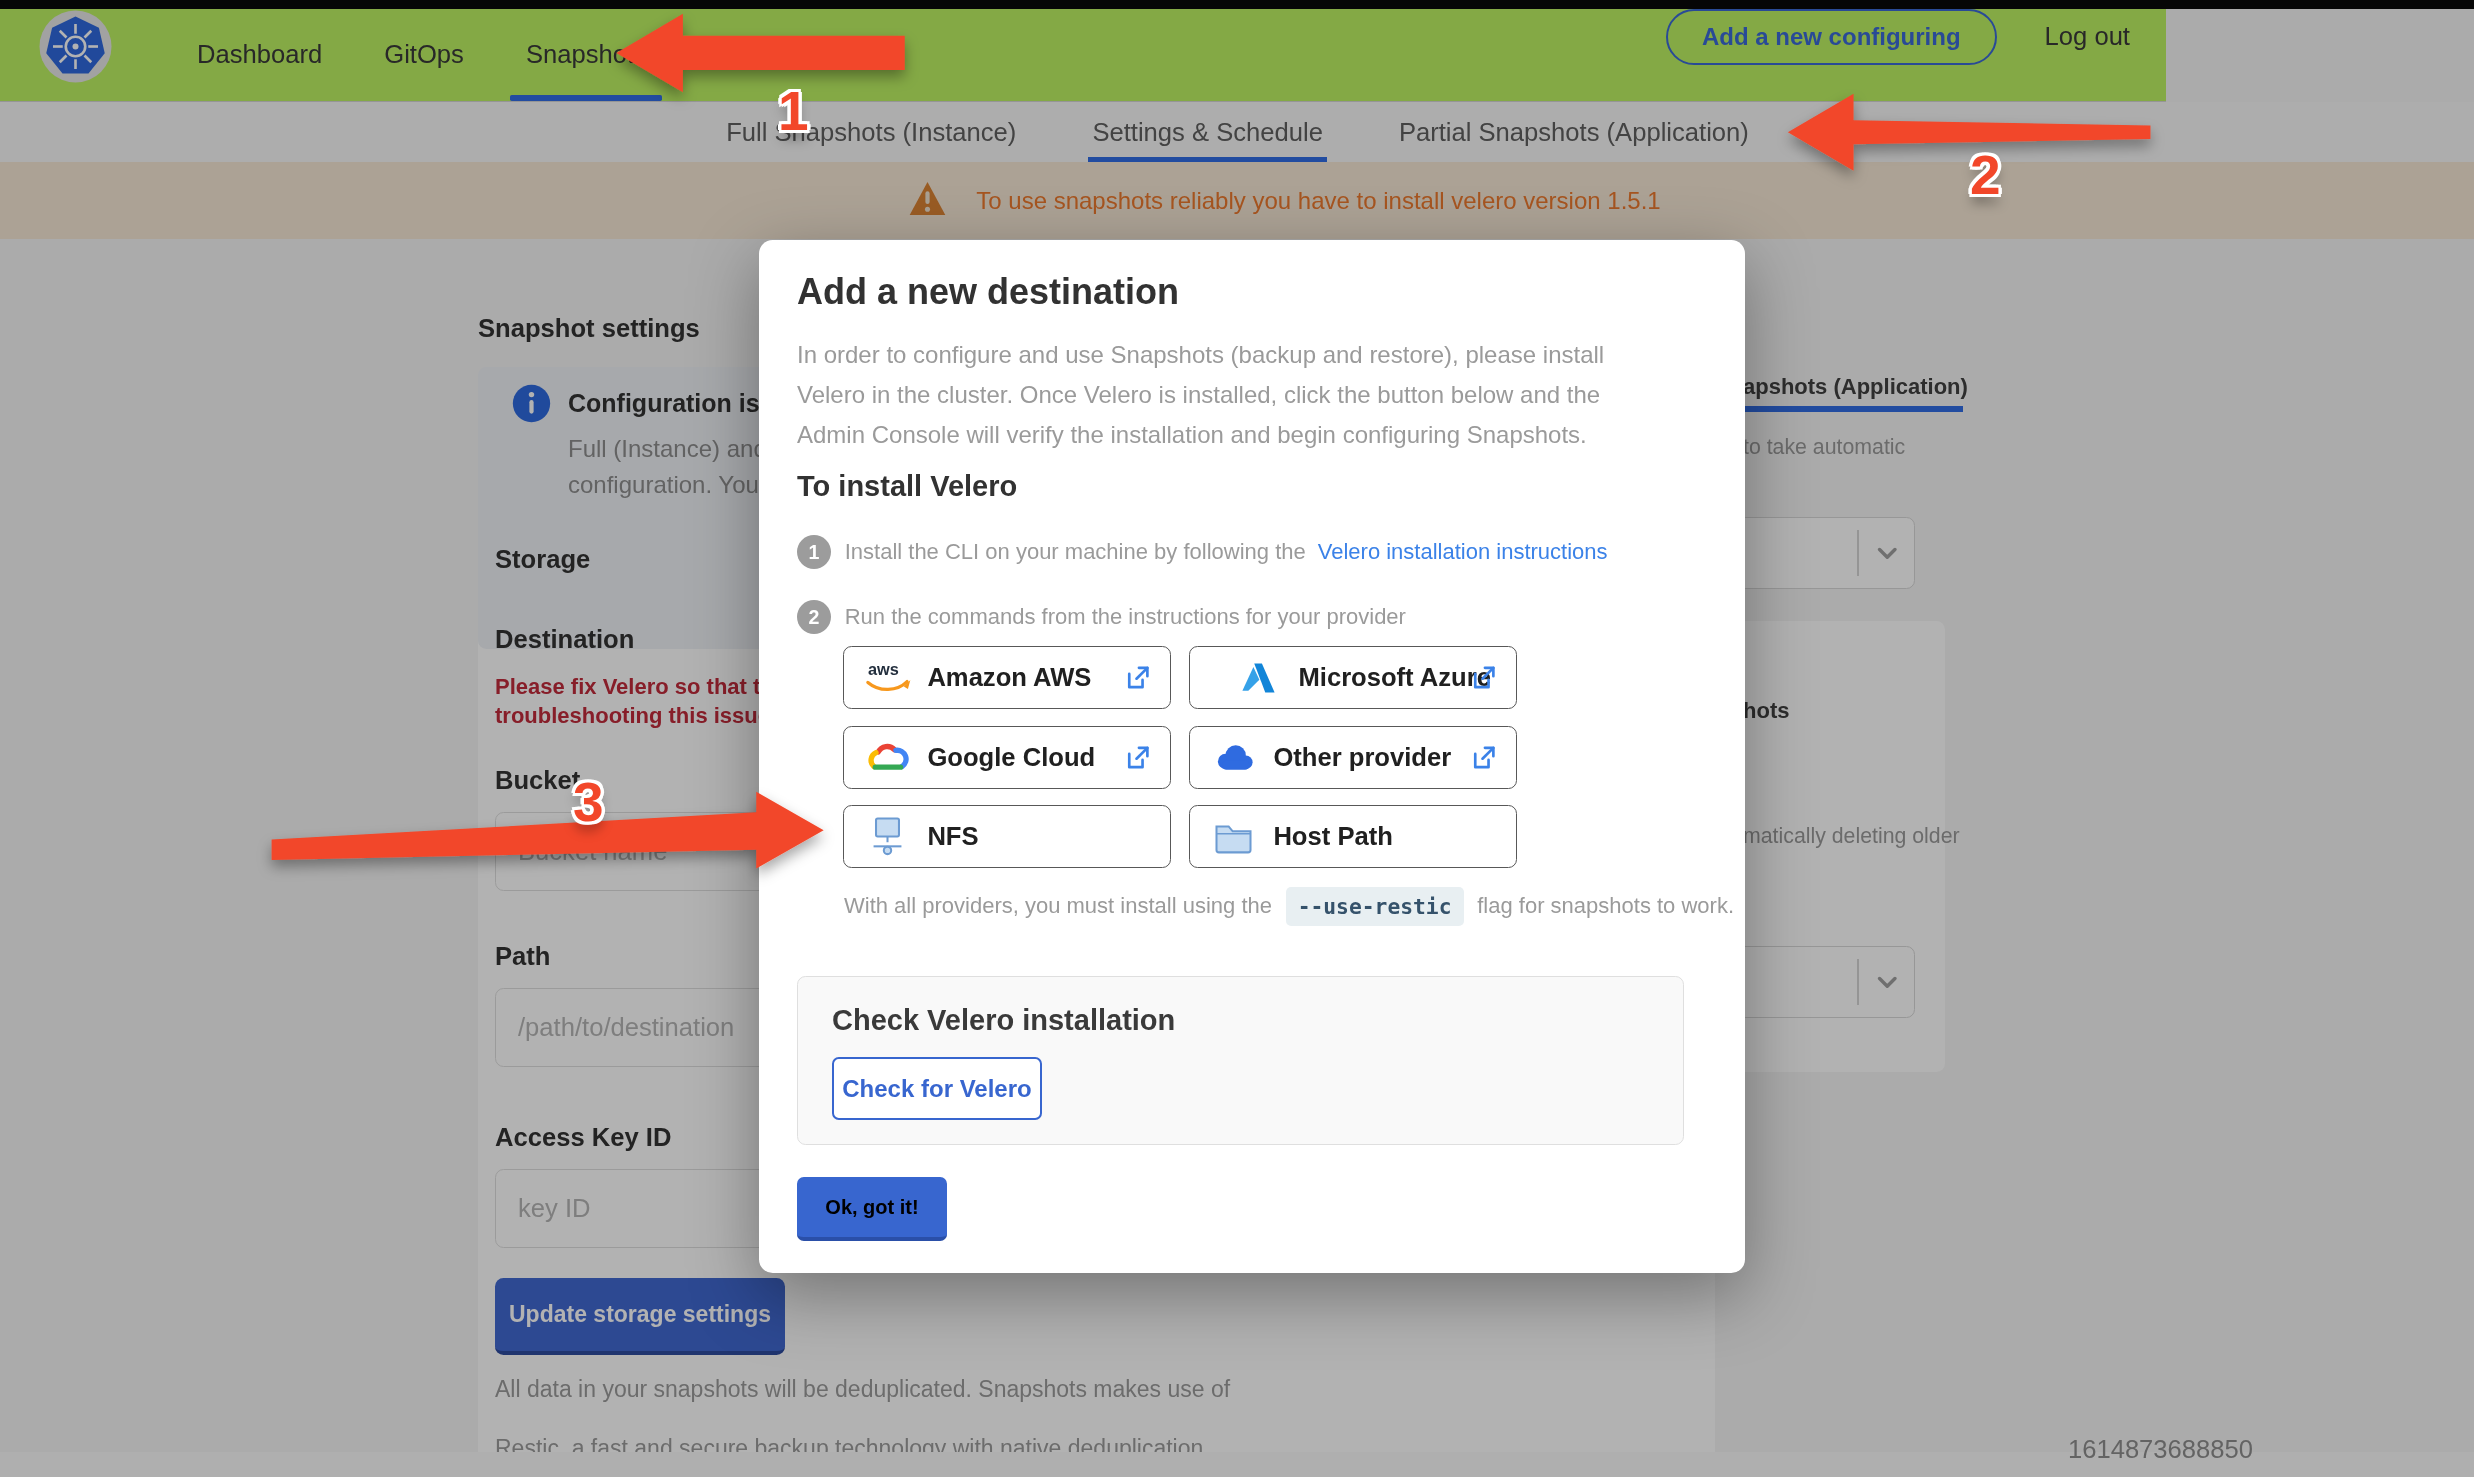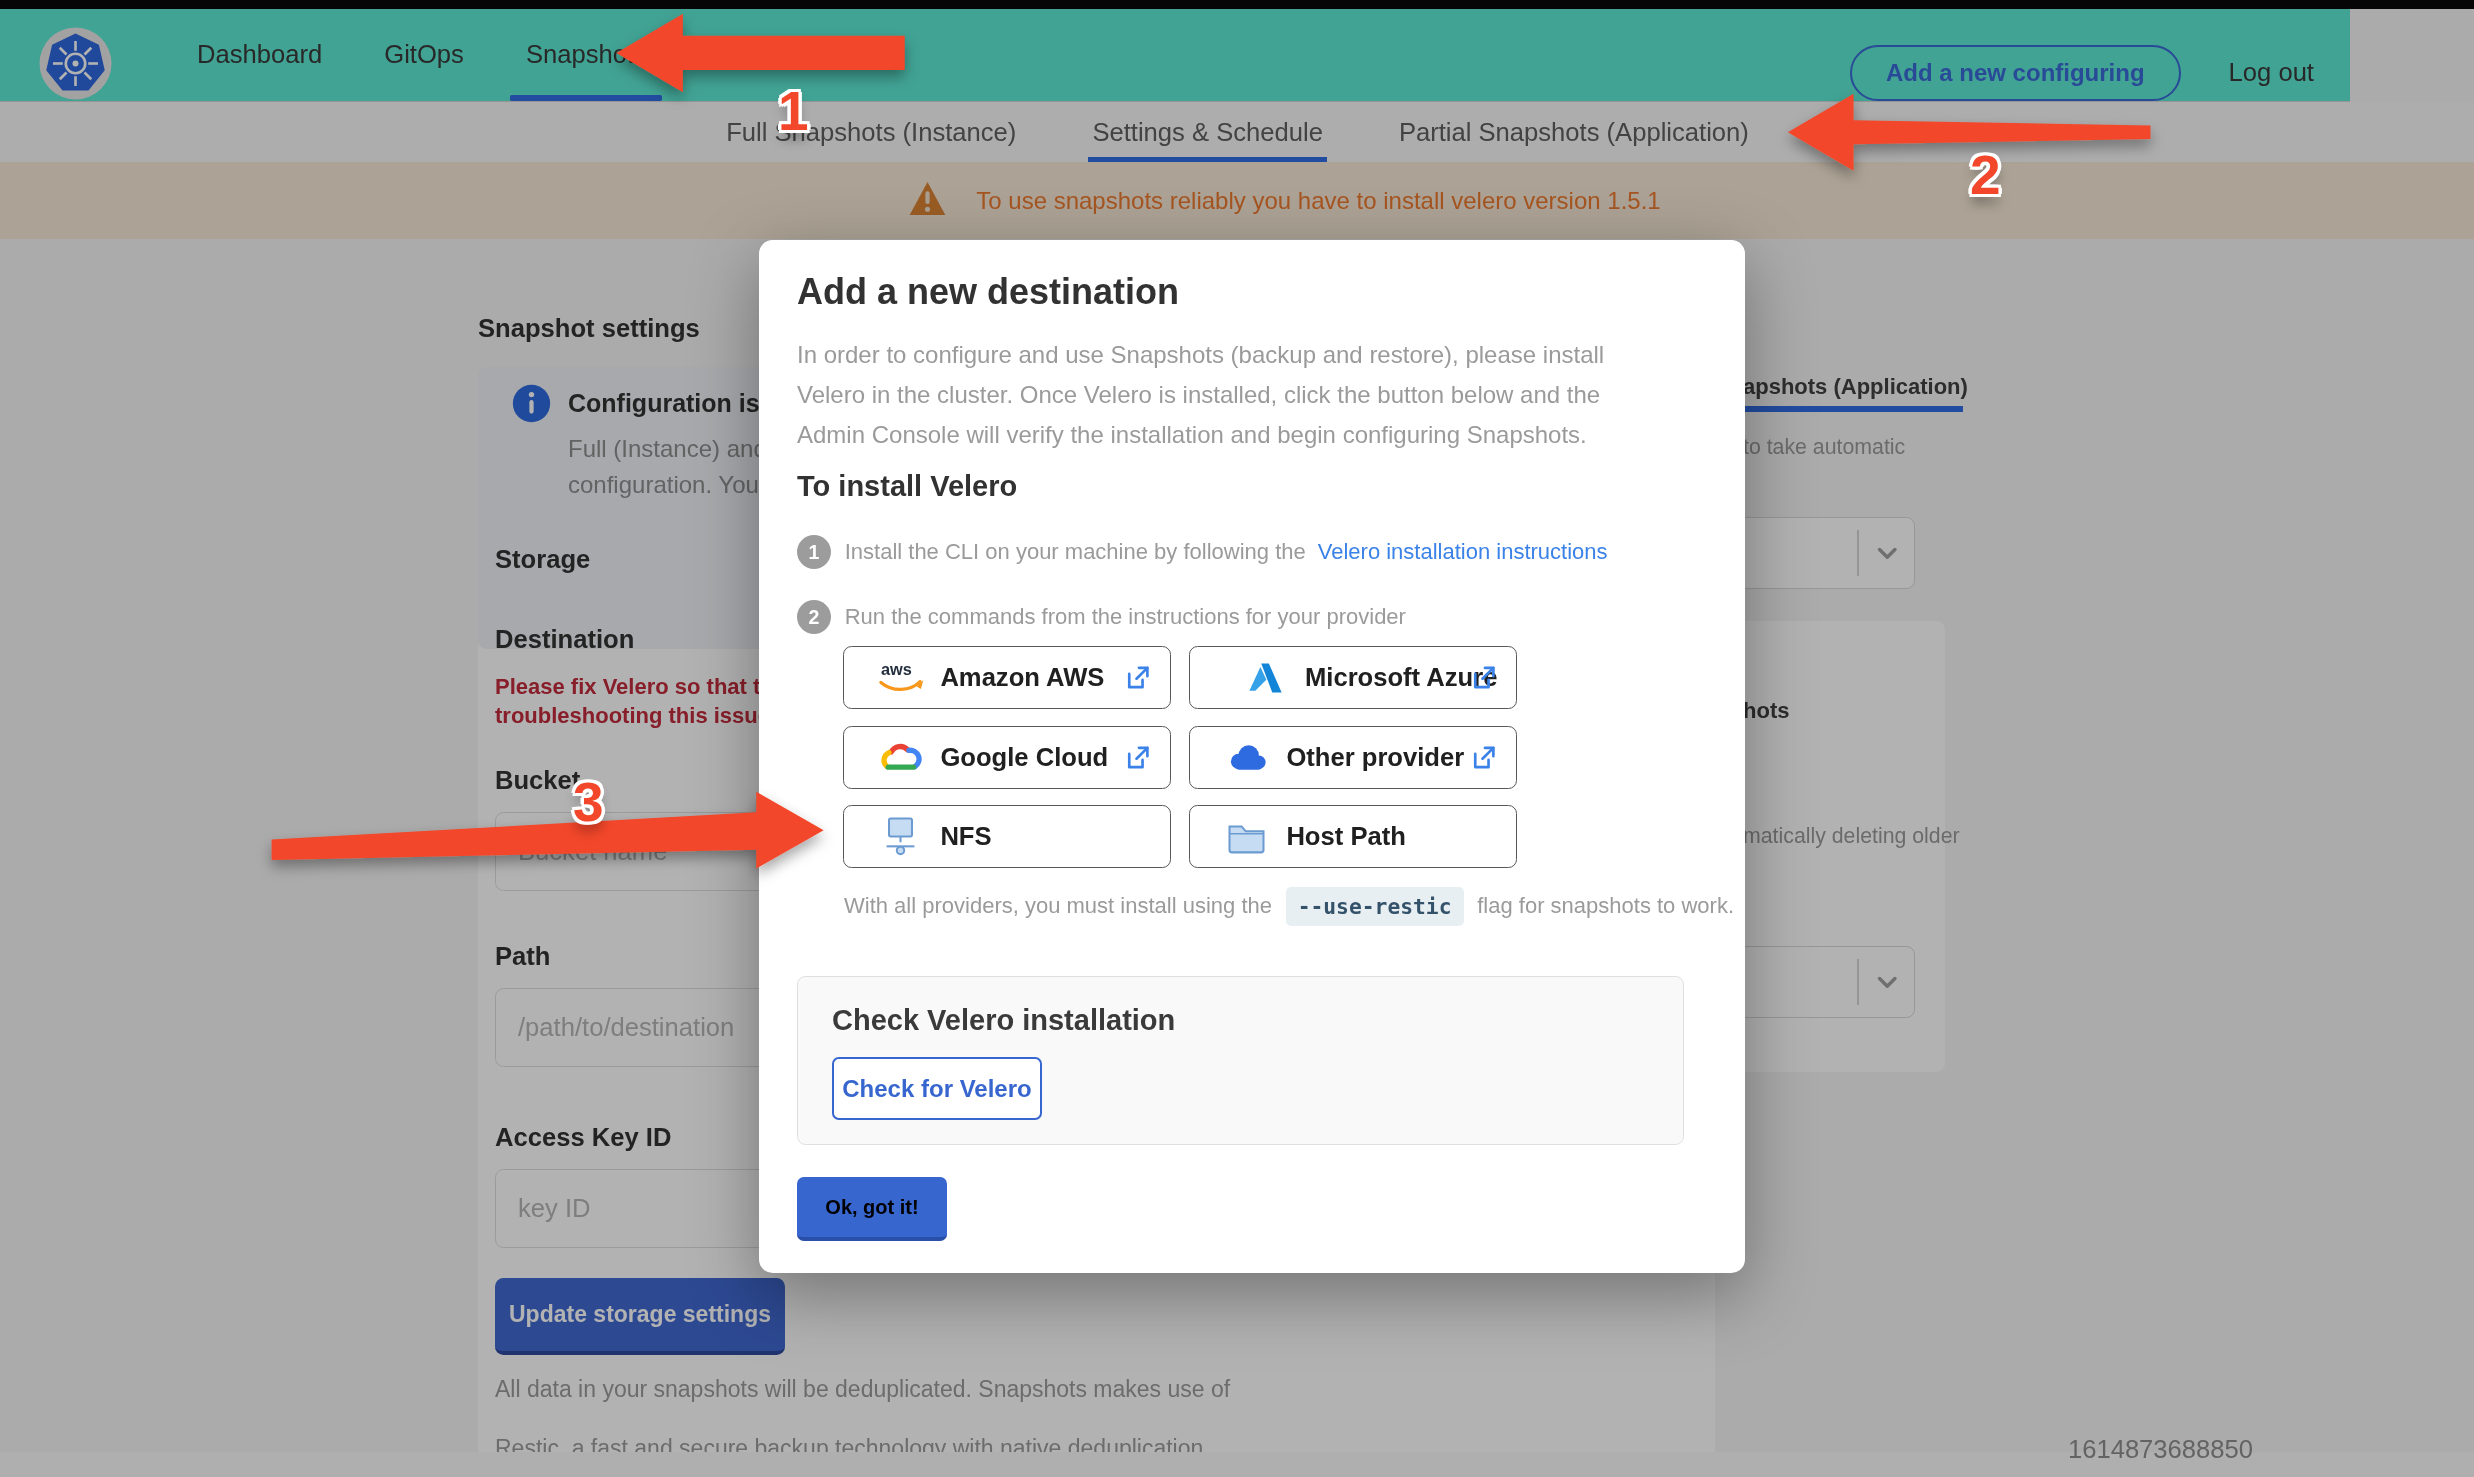--- a/index.html
+++ b/index.html
@@ -5,22 +5,22 @@
   html,body{margin:0;padding:0;background:#000;}
   .stage{position:relative;width:2475px;height:1477px;overflow:hidden;
          font-family:"Liberation Sans",sans-serif;background:#F5F5F5;}
   .abs{position:absolute;}
   .nowrap{white-space:nowrap;}
 
   
   .topstrip{left:0;top:0;width:2475px;height:8.5px;background:#0a0a0a;z-index:5;}
 
   
-  .topnav{left:0;top:8.5px;width:2350px;height:92px;background:#5eead4;
-          border-bottom:0.9px solid #d6d6d6;display:flex;align-items:flex-end;z-index:5;}
+  .topnav{left:0;top:8.5px;width:2166px;height:92px;background:#bef264;
+          border-bottom:0.9px solid #d6d6d6;display:flex;align-items:flex-start;z-index:5;}
   .logo-wrap{margin-left:38px;width:75px;height:75px;flex:0 0 auto;}
   .nav-items{display:flex;height:100%;margin-left:53px;}
   .nav-item{position:relative;height:100%;display:flex;align-items:center;
             padding:0 31px;font-size:25.6px;color:#3a3a3a;cursor:pointer;}
   .nav-item .active-bar{position:absolute;left:15.4px;right:15.4px;bottom:0;height:5.1px;
             background:#326DE6;border-radius:1.7px;}
   .nav-right{margin-left:auto;display:flex;align-items:center;margin-right:36px;}
   .pill-btn{border:2.6px solid #3B6BD7;color:#3B6BD7;font-weight:bold;font-size:24px;
             border-radius:853px;padding:12px 34px;background:transparent;cursor:pointer;
             font-family:"Liberation Sans",sans-serif;}
@@ -83,21 +83,21 @@
   .mpara{position:absolute;left:38px;font-size:24px;color:#9A9A9A;}
   .m-h2{position:absolute;left:38px;top:230px;font-size:29px;font-weight:bold;color:#323232;}
   .step{position:absolute;left:38px;display:flex;align-items:center;}
   .step-circle{width:34px;height:34px;border-radius:50%;background:#9C9C9C;color:#fff;
                font-size:19.6px;font-weight:bold;display:flex;align-items:center;
                justify-content:center;flex:0 0 auto;}
   .step-text{font-size:22px;color:#9A9A9A;margin-left:13.7px;}
   .step-link{font-size:22px;color:#3B82E8;margin-left:12px;cursor:pointer;}
   .prov-btn{position:absolute;width:328px;height:63px;background:#fff;border:1.7px solid #585858;
             border-radius:8.5px;display:flex;align-items:center;cursor:pointer;box-sizing:border-box;}
-  .prov-ic{margin-left:32px;width:49px;display:flex;justify-content:center;flex:0 0 auto;}
+  .prov-ic{margin-left:19px;width:49px;display:flex;justify-content:center;flex:0 0 auto;}
   .prov-label{font-size:25.6px;font-weight:600;color:#202020;margin-left:15.4px;}
   .ext-ic{position:absolute;right:19px;top:16px;}
   .restic{position:absolute;left:85px;top:647px;display:flex;align-items:center;}
   .restic-txt{font-size:22px;color:#9A9A9A;}
   .code-chip{font-family:"DejaVu Sans Mono",monospace;font-size:21.3px;font-weight:bold;
              color:#35526B;background:#E8EFF2;border-radius:5.1px;padding:6.8px 12px;margin:0 13.7px;}
   .check-box{position:absolute;left:38px;top:736px;width:887px;height:169px;background:#F9F9F9;
              border:1.7px solid #DFDFDF;border-radius:8.5px;box-sizing:border-box;}
   .check-h{position:absolute;left:34px;top:27px;font-size:29px;font-weight:bold;color:#3A3A3A;}
   .check-btn{position:absolute;left:34px;top:80px;width:210px;height:63px;background:#fff;

